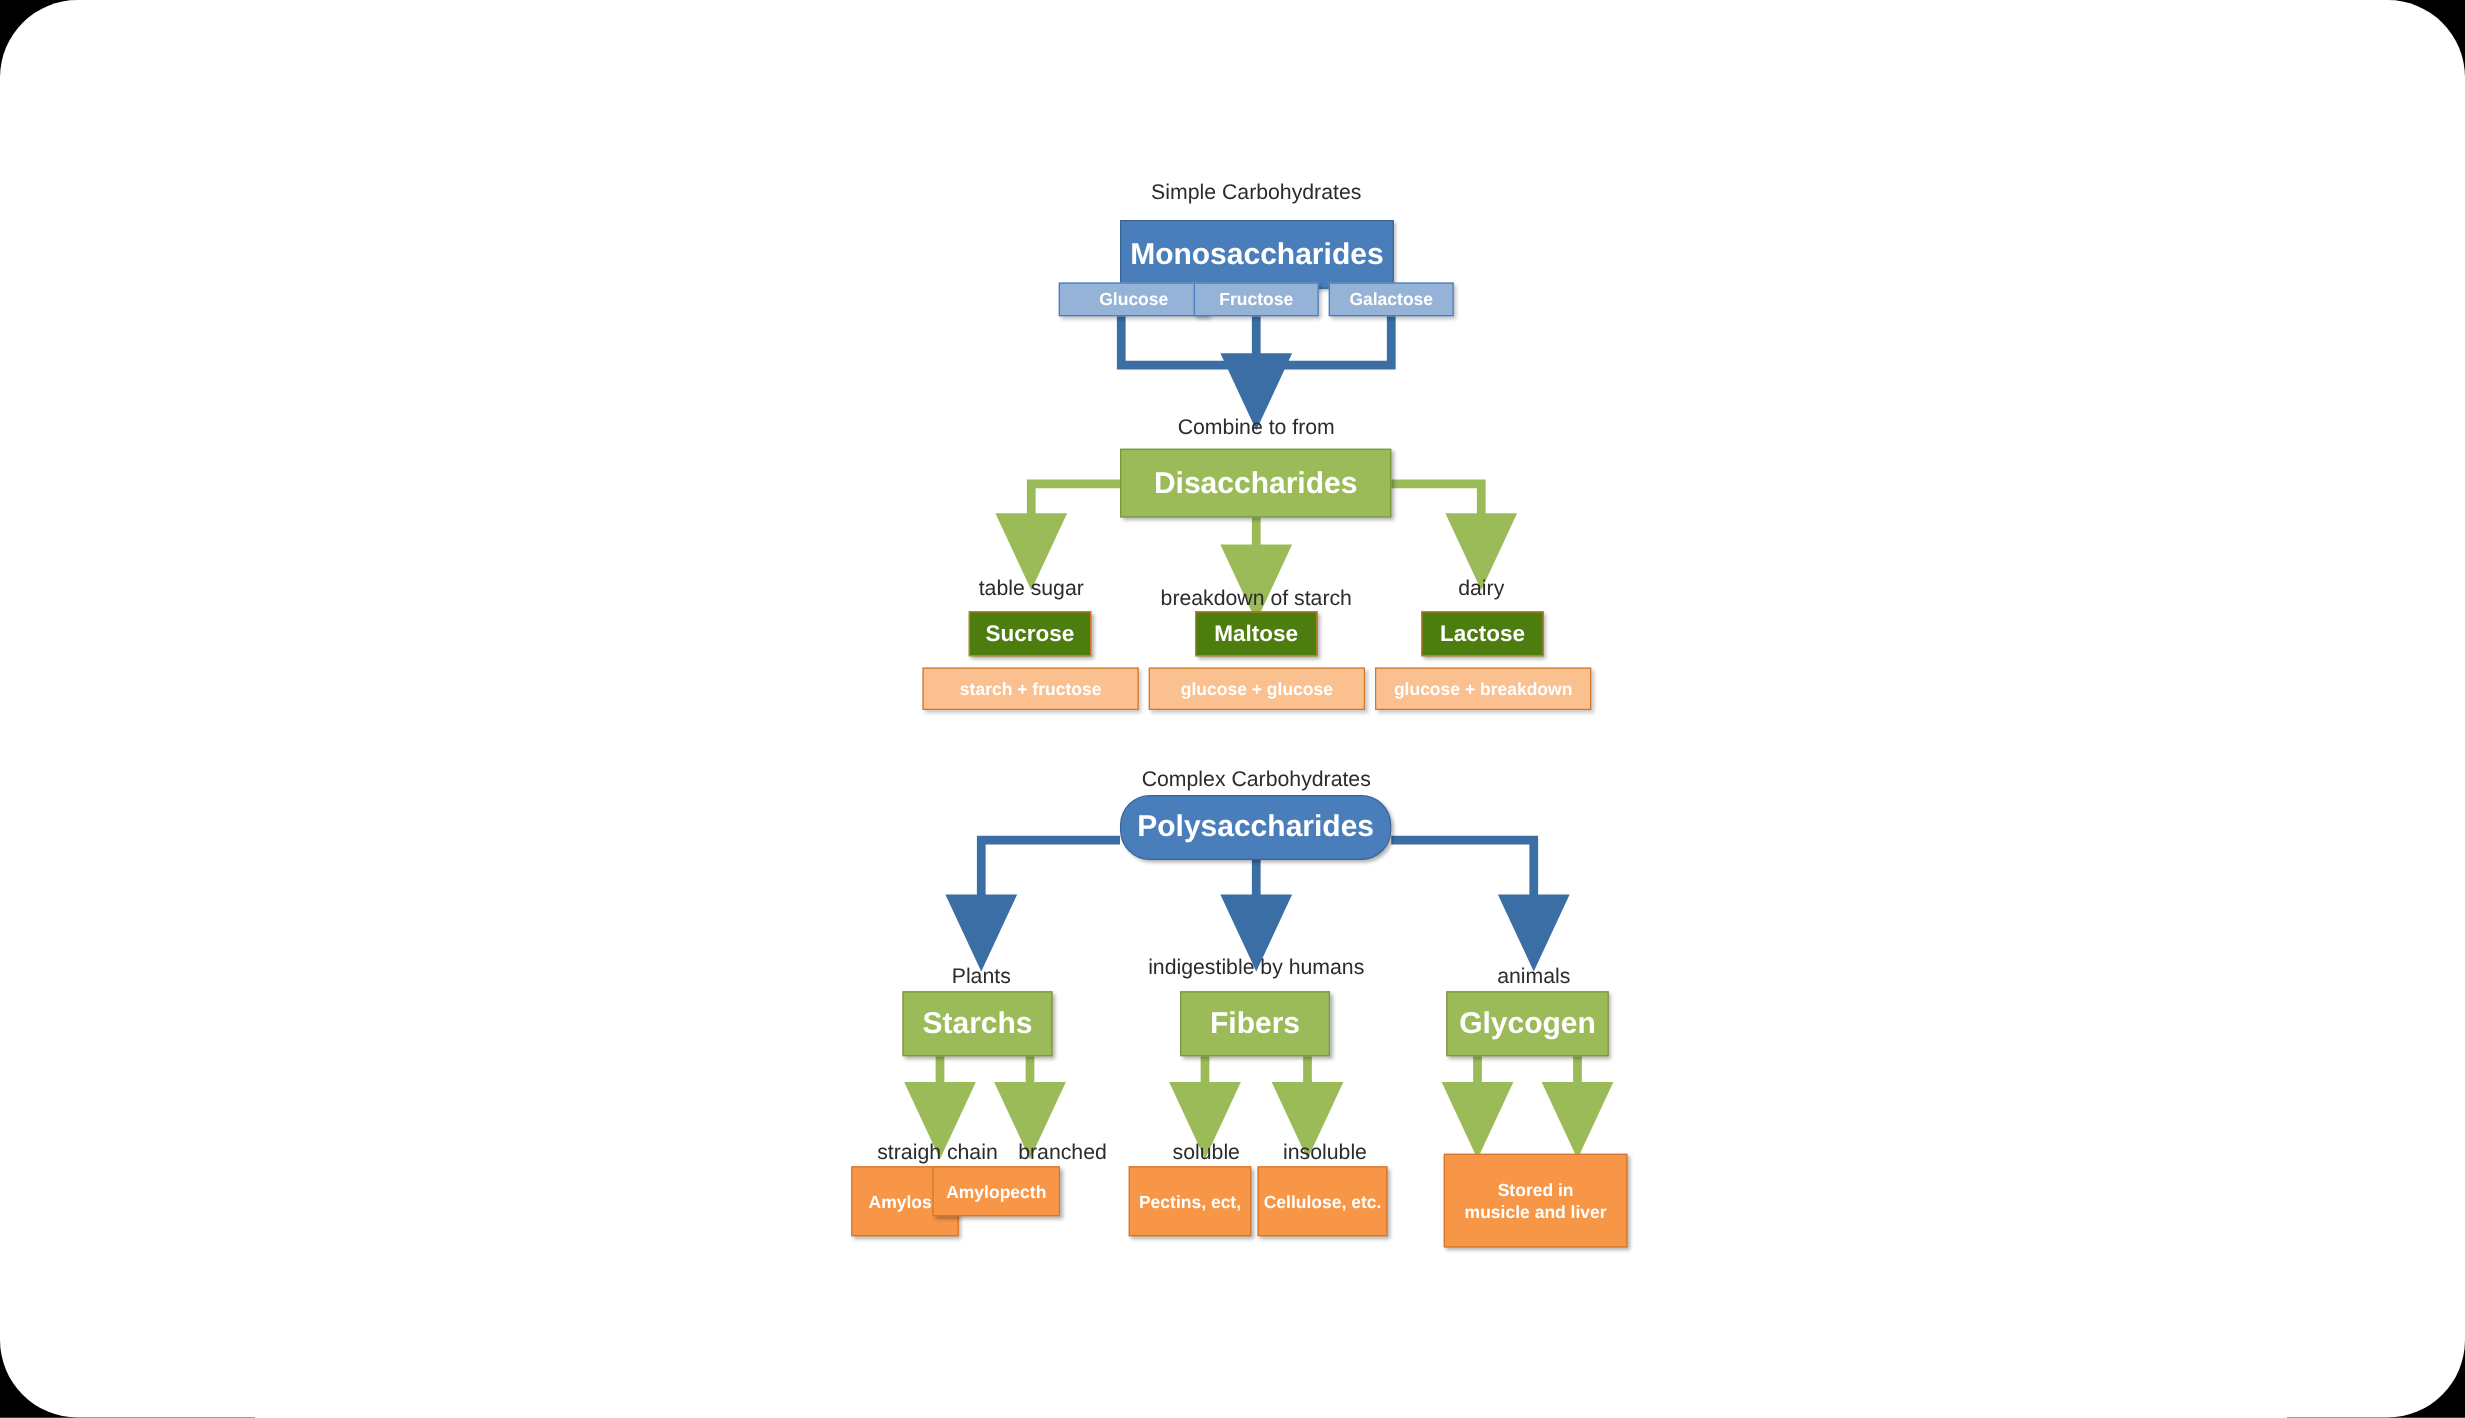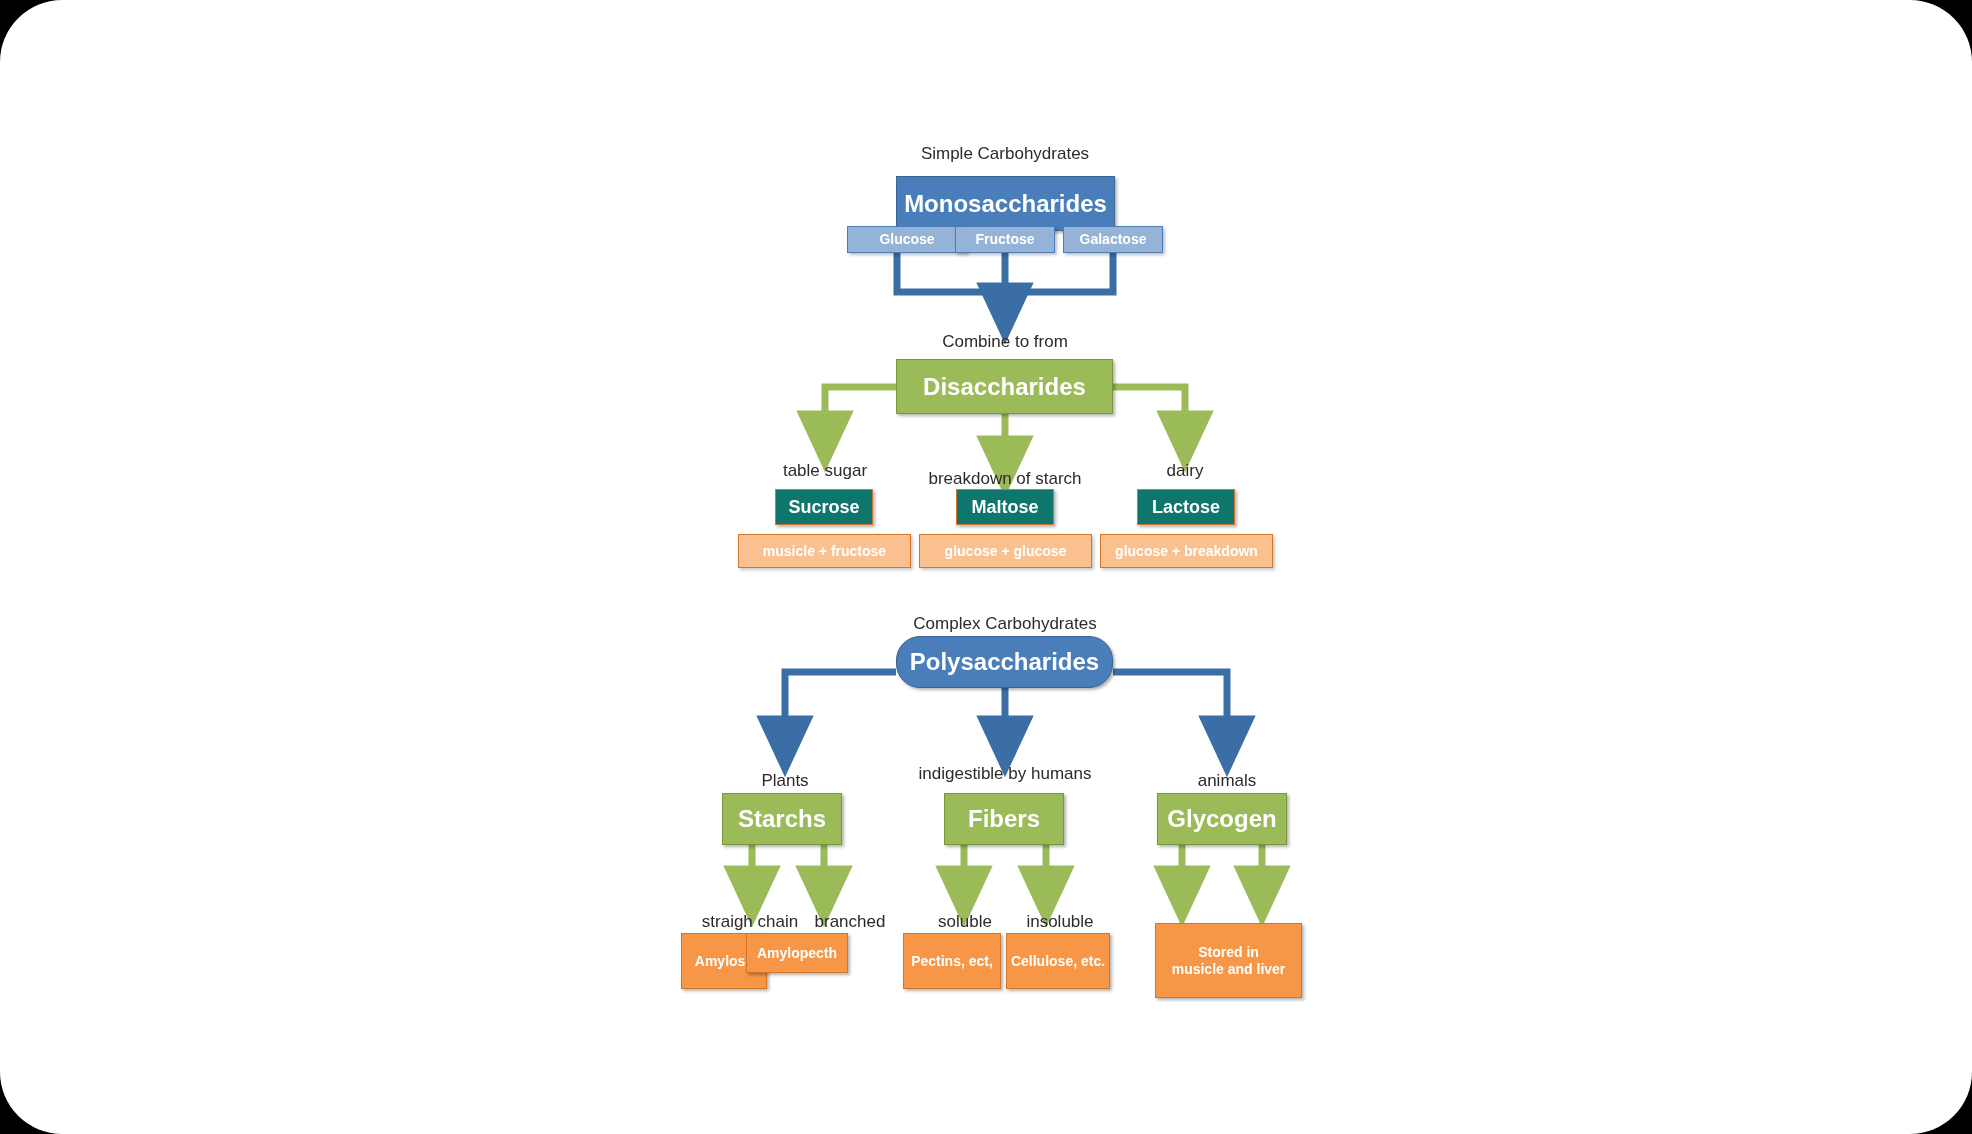--- a/index.html
+++ b/index.html
@@ -13,21 +13,21 @@
        color:#ffffff;line-height:1.15;}
   .blue{background:#4a7ebb;border:1px solid #3a6494;
         box-shadow:2px 2px 3px rgba(0,0,0,.30);
         font-weight:bold;font-size:24px;}
   .lightblue{background:#95b3d7;border:1px solid #4a7ebb;
         box-shadow:2px 2px 3px rgba(0,0,0,.25);
         font-weight:bold;font-size:14px;}
   .green{background:#9bbb59;border:1px solid #7a9740;
         box-shadow:2px 2px 3px rgba(0,0,0,.30);
         font-weight:bold;font-size:24px;}
-  .orange{background:#0f766e;border:1px solid #d3762a;
+  .orange{background:#4d7c0f;border:1px solid #d3762a;
         box-shadow:2px 2px 3px rgba(0,0,0,.30);
         font-weight:bold;font-size:18px;}
   .lightorange{background:#fac090;border:1px solid #d3762a;
         box-shadow:2px 2px 3px rgba(0,0,0,.22);
         font-weight:bold;font-size:14px;}
   .orangeleaf{background:#f79646;border:1px solid #d3762a;
         box-shadow:2px 2px 3px rgba(0,0,0,.30);
         font-weight:bold;font-size:14px;}
   .caption{position:absolute;color:#2b2b2b;font-size:17px;
         text-align:center;white-space:nowrap;line-height:1;}
@@ -93,21 +93,21 @@
   <div class="box green" style="left:896px;top:359px;width:217px;height:55px;">Disaccharides</div>
 
   <div class="caption" style="left:745px;top:462px;width:160px;">table sugar</div>
   <div class="caption" style="left:895px;top:470px;width:220px;">breakdown of starch</div>
   <div class="caption" style="left:1125px;top:462px;width:120px;">dairy</div>
 
   <div class="box orange" style="left:775px;top:489px;width:98px;height:36px;">Sucrose</div>
   <div class="box orange" style="left:956px;top:489px;width:98px;height:36px;">Maltose</div>
   <div class="box orange" style="left:1137px;top:489px;width:98px;height:36px;">Lactose</div>
 
-  <div class="box lightorange" style="left:738px;top:534px;width:173px;height:34px;">musicle + fructose</div>
+  <div class="box lightorange" style="left:738px;top:534px;width:173px;height:34px;">starch + fructose</div>
   <div class="box lightorange" style="left:919px;top:534px;width:173px;height:34px;">glucose + glucose</div>
   <div class="box lightorange" style="left:1100px;top:534px;width:173px;height:34px;">glucose + breakdown</div>
 
   <div class="sectiontitle" style="left:855px;top:615px;width:300px;">Complex Carbohydrates</div>
 
   <div class="box blue" style="left:896px;top:636px;width:217px;height:52px;border-radius:24px;">Polysaccharides</div>
 
   <div class="caption" style="left:725px;top:772px;width:120px;">Plants</div>
   <div class="caption" style="left:880px;top:765px;width:250px;">indigestible by humans</div>
   <div class="caption" style="left:1167px;top:772px;width:120px;">animals</div>

